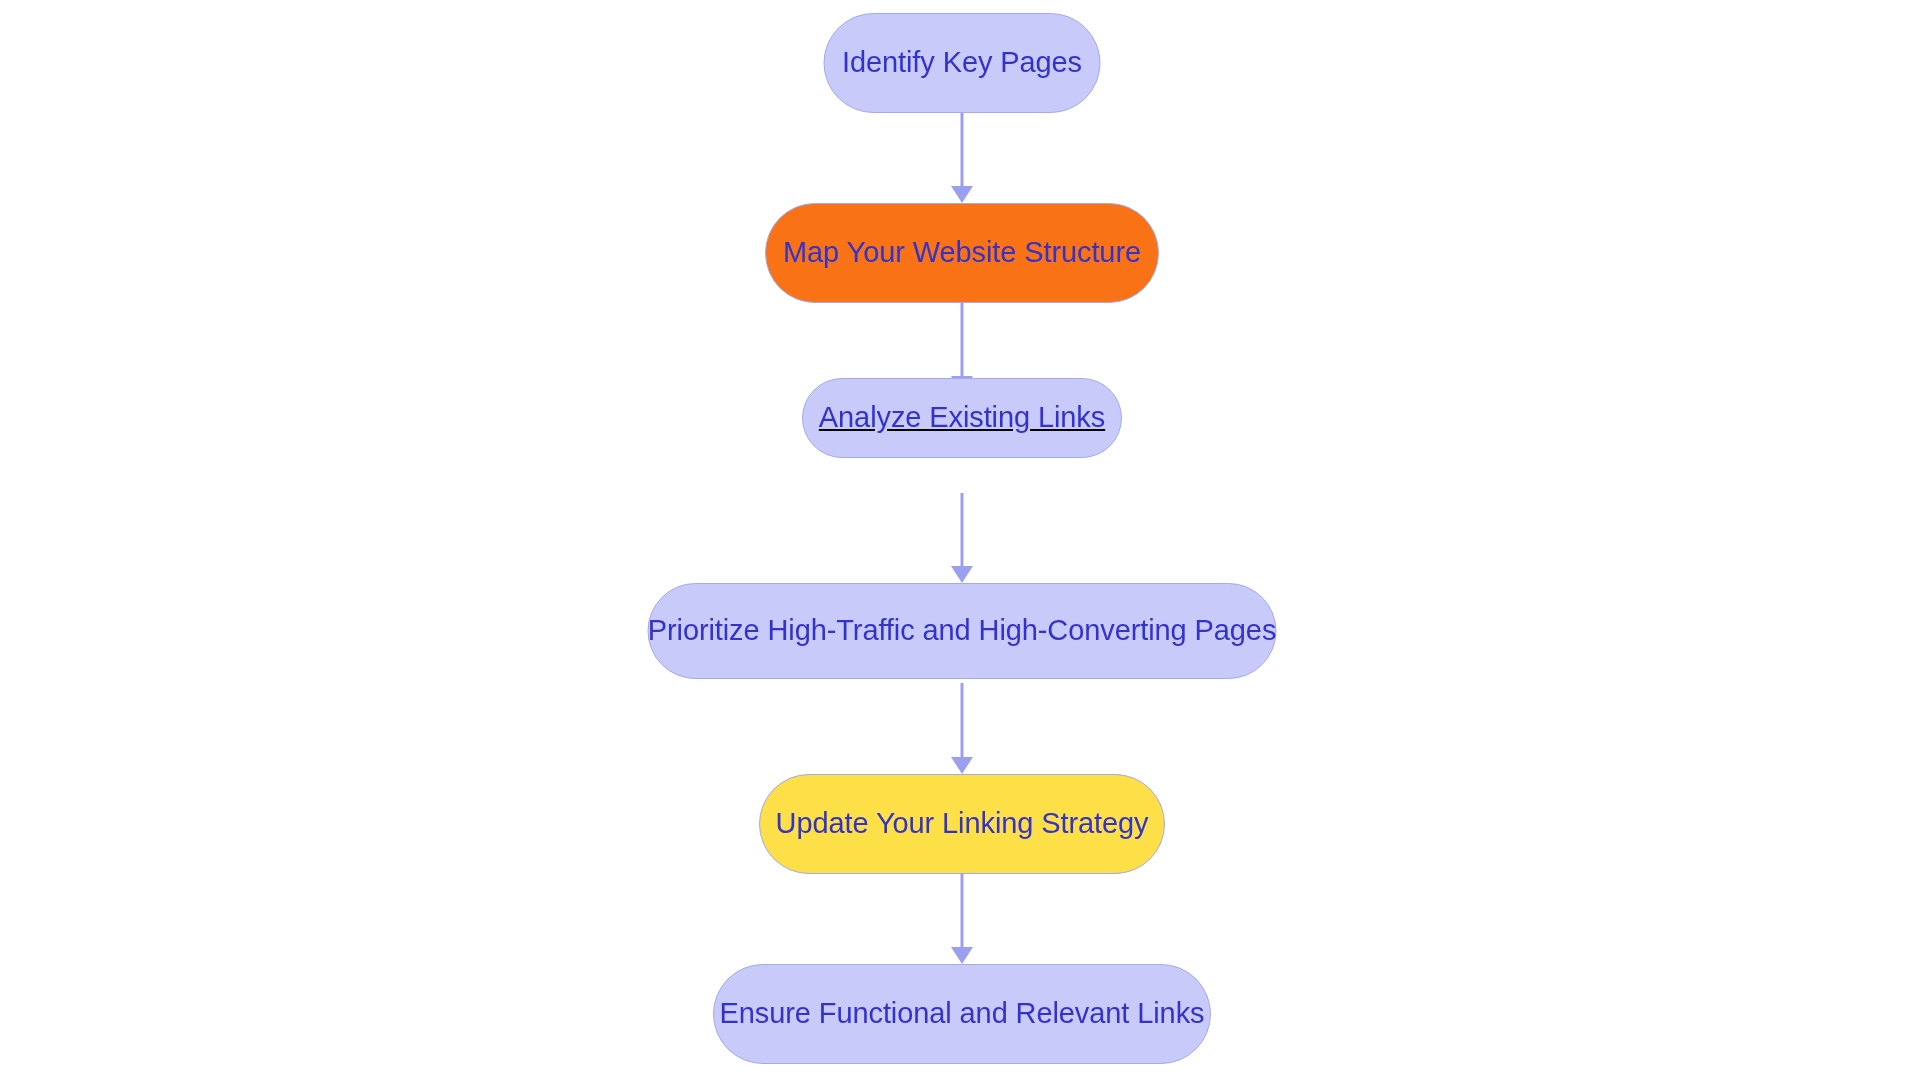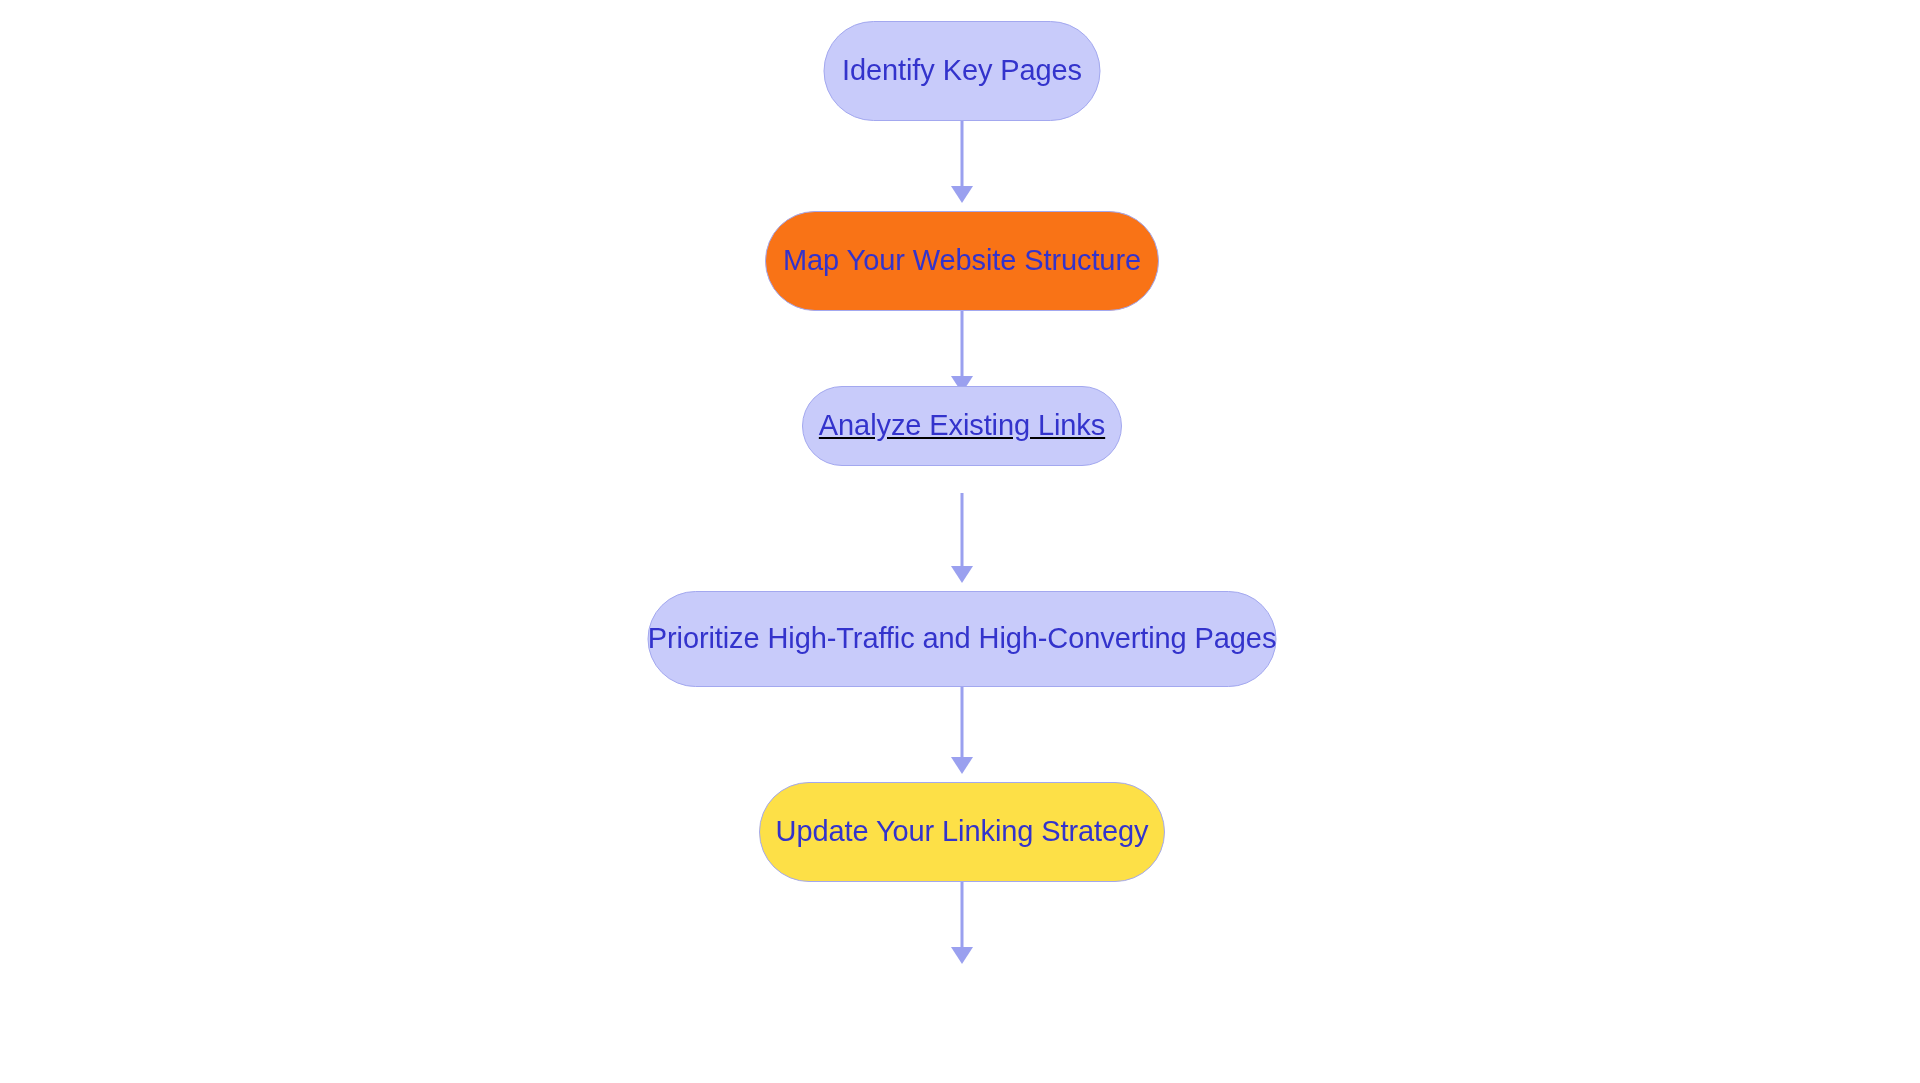--- a/index.html
+++ b/index.html
@@ -34,21 +34,20 @@
     display: flex;
     align-items: center;
     justify-content: center;
     background: #c8cbfa;
     border: 1.6px solid #a3a8ef;
     border-radius: 999px;
     transform: translateX(-50%);
     text-align: center;
     padding: 0 28px;
     white-space: nowrap;
-    margin-top: 8px;
   }
   .node-label {
     color: #3333cc;
     font-size: 29px;
     font-weight: 400;
     line-height: 1.15;
     letter-spacing: -0.1px;
   }
   .connector {
     position: absolute;
@@ -108,14 +107,17 @@
       </div>
       <div class="node" style="left: 962px; top: 378px; width: 320px; height: 80px; background: rgb(200, 203, 250); border-color: rgb(163, 168, 239); text-decoration: underline;">
         <span class="node-label" style="color: rgb(51, 51, 204);">Analyze Existing Links</span>
       </div>
       <div class="node" style="left: 962px; top: 583px; width: 629px; height: 96px; background: rgb(200, 203, 250); border-color: rgb(163, 168, 239);">
         <span class="node-label" style="color: rgb(51, 51, 204);">Prioritize High-Traffic and High-Converting Pages</span>
       </div>
       <div class="node" style="left: 962px; top: 774px; width: 406px; height: 100px; background: #fde047; border-color: rgb(163, 168, 239);">
         <span class="node-label" style="color: rgb(51, 51, 204);">Update Your Linking Strategy</span>
       </div>
+      <div class="node" style="left: 962px; top: 964px; width: 498px; height: 100px; background: rgb(200, 203, 250); border-color: rgb(163, 168, 239);">
+        <span class="node-label" style="color: rgb(51, 51, 204);">Ensure Functional and Relevant Links</span>
+      </div>
     </div>
 </div>
 
 </body></html>

